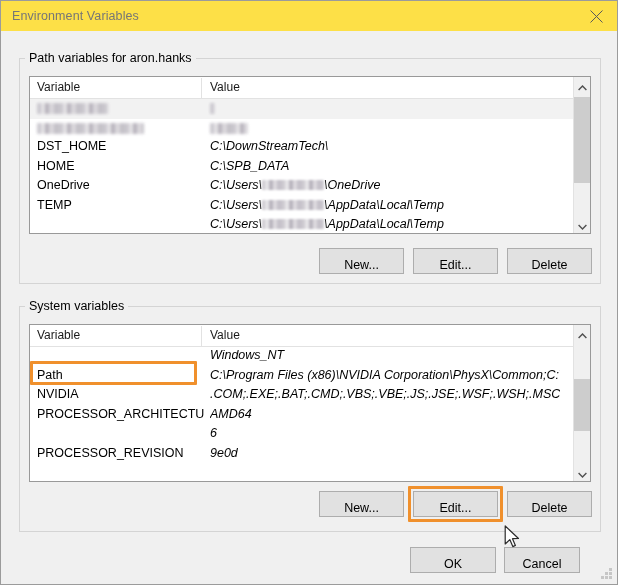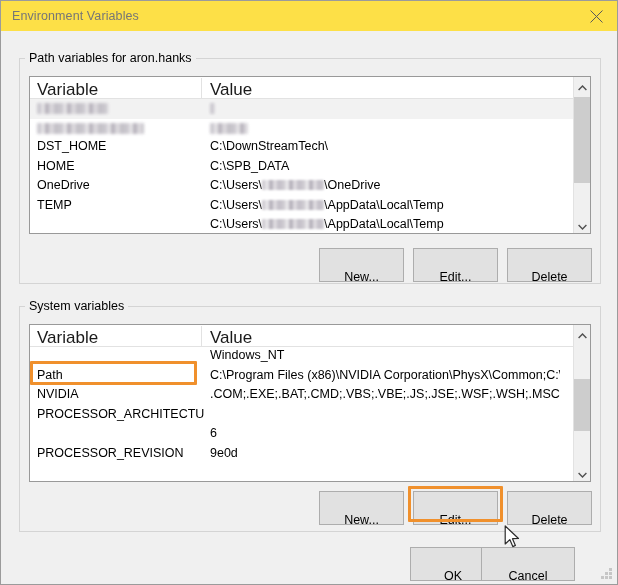--- a/index.html
+++ b/index.html
@@ -89,21 +89,21 @@
   .thead {
     position: relative;
     height: 22px;
     background: #ffffff;
     border-bottom: 1px solid #e2e2e2;
     box-sizing: border-box;
   }
   .th {
     position: absolute;
     top: 3px;
-    font-size: 17px;
+    font-size: 12px;
     color: #1a1a1a;
     white-space: nowrap;
   }
   .th-var { left: 7px; }
   .th-val { left: 180px; }
   .col-sep {
     position: absolute;
     left: 171px;
     top: 1px;
     width: 1px;
@@ -122,21 +122,21 @@
   .row.alt { background: #f2f2f2; }
   .cell-var, .cell-val {
     position: absolute;
     top: 1px;
     font-size: 12.5px;
     color: #000000;
     white-space: nowrap;
     overflow: hidden;
   }
   .cell-var { left: 7px; width: 168px; }
-  .cell-val { left: 180px; width: 350px; text-overflow: clip; }
+  .cell-val { left: 180px; width: 350px; text-overflow: clip; font-style: italic; }
 
   
   .redact {
     position: absolute;
     top: 4px;
     height: 11px;
     border-radius: 1px;
     background:
       repeating-linear-gradient(90deg,
         #c9c6cd 0px, #c9c6cd 4px,
@@ -199,33 +199,33 @@
     height: 26px;
     background: #e1e1e1;
     border: 1px solid #adadad;
     box-sizing: border-box;
     font-family: "Liberation Sans", sans-serif;
     font-size: 12.5px;
     color: #000000;
     text-align: center;
     line-height: 24px;
     cursor: default;
-    padding: 16px;
+    padding: 4px;
     white-space: nowrap;
   }
   .btn-user-new    { left: 318px; top: 247px; width: 85px; }
   .btn-user-edit   { left: 412px; top: 247px; width: 85px; }
   .btn-user-delete { left: 506px; top: 247px; width: 85px; }
 
   .btn-sys-new    { left: 318px; top: 490px; width: 85px; }
   .btn-sys-edit   { left: 412px; top: 490px; width: 85px; }
   .btn-sys-delete { left: 506px; top: 490px; width: 85px; }
 
   .btn-ok     { left: 409px; top: 546px; width: 86px; }
-  .btn-cancel { left: 480px; top: 546px; width: 94px; }
+  .btn-cancel { left: 503px; top: 546px; width: 76px; }
 
   
   .highlight {
     position: absolute;
     border: 3px solid #f0902c;
     box-sizing: border-box;
     pointer-events: none;
     border-radius: 1px;
   }
   .hl-path { left: 29px; top: 360px; width: 167px; height: 24px; }
@@ -363,20 +363,21 @@
         <div class="cell-val">C:\Program Files (x86)\NVIDIA Corporation\PhysX\Common;C:\Wi...</div>
       </div>
 
       <div class="row">
         <div class="cell-var">NVIDIA</div>
         <div class="cell-val">.COM;.EXE;.BAT;.CMD;.VBS;.VBE;.JS;.JSE;.WSF;.WSH;.MSC</div>
       </div>
 
       <div class="row">
         <div class="cell-var">PROCESSOR_ARCHITECTURE</div>
+        <div class="cell-val">AMD64</div>
       </div>
 
 
       <div class="row">
         <div class="cell-val">6</div>
       </div>
 
       <div class="row">
         <div class="cell-var">PROCESSOR_REVISION</div>
         <div class="cell-val">9e0d</div>

